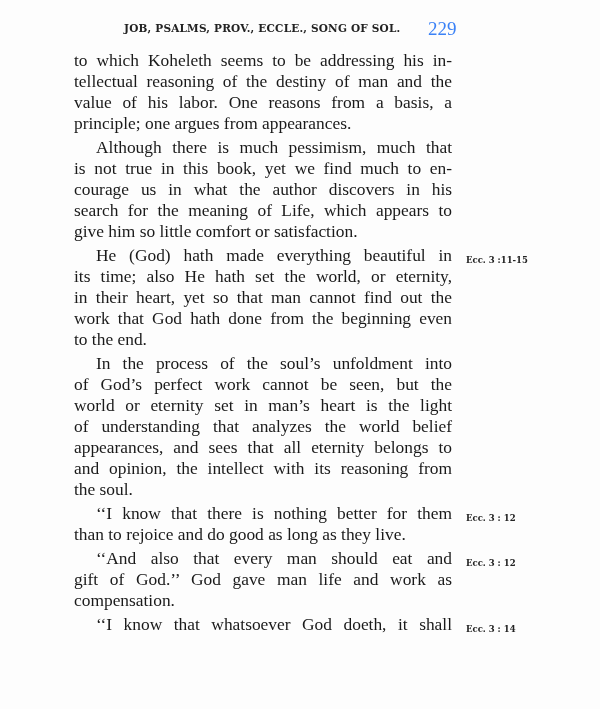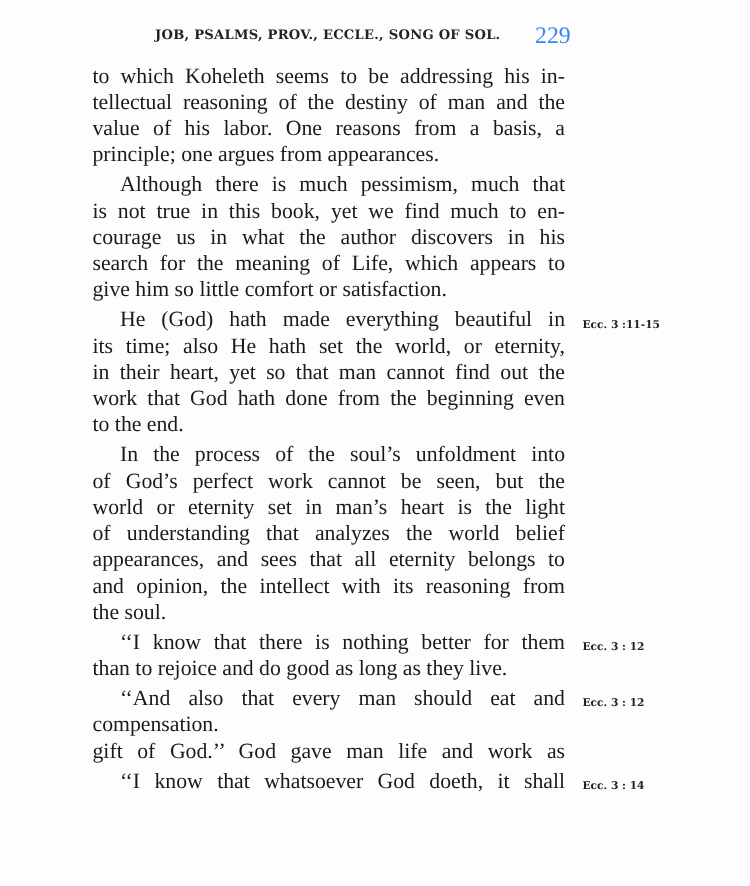--- a/index.html
+++ b/index.html
@@ -67,22 +67,22 @@
     <div style="position:relative;">
       <span class="margin-note" style="left:392px;top:0;">Ecc. 3 : 12</span>
       <span class="line indent">‘‘I know that there is nothing better for them</span>
       <span class="line last">than to rejoice and do good as long as they live.</span>
     </div>
     <div class="gap"></div>
 
     <div style="position:relative;">
       <span class="margin-note" style="left:392px;top:0;">Ecc. 3 : 12</span>
       <span class="line indent">‘‘And also that every man should eat and</span>
+      <span class="line">gift of God.’’  God gave man life and work as</span>
       <span class="line last">compensation.</span>
-      <span class="line">gift of God.’’  God gave man life and work as</span>
     </div>
     <div class="gap"></div>
 
     <div style="position:relative;">
       <span class="margin-note" style="left:392px;top:0;">Ecc. 3 : 14</span>
       <span class="line indent">‘‘I know that whatsoever God doeth, it shall</span>
     </div>
   </div>
 </div>
 

